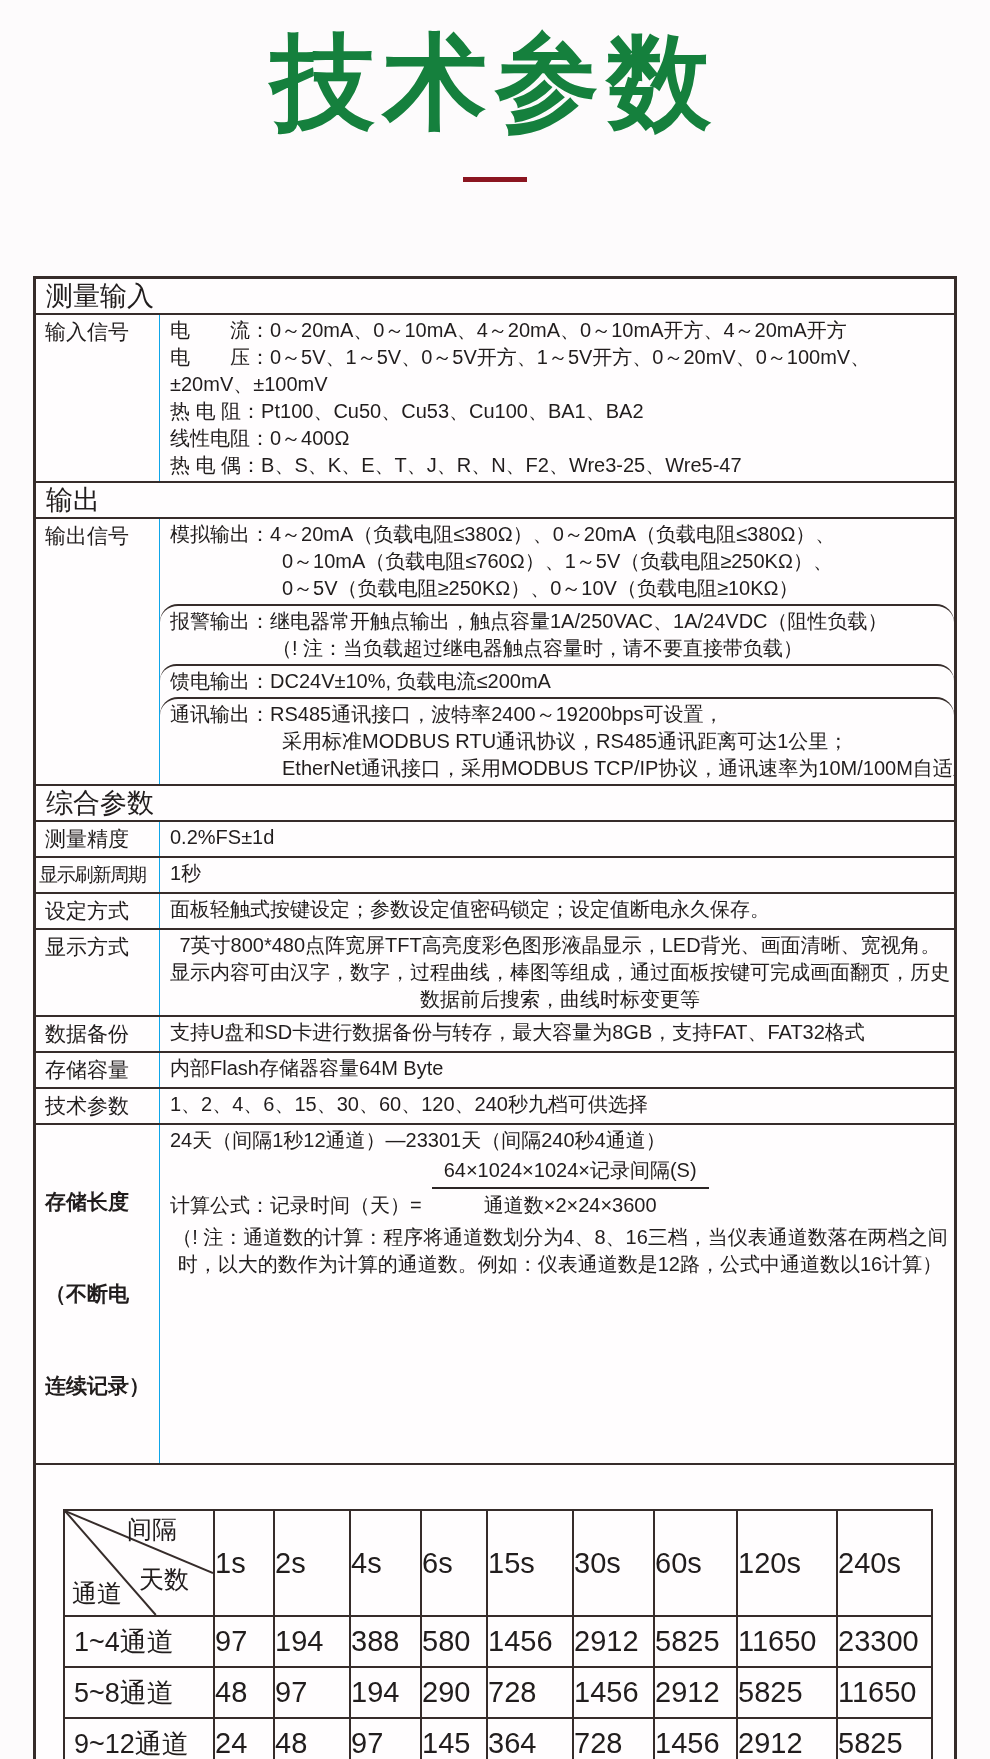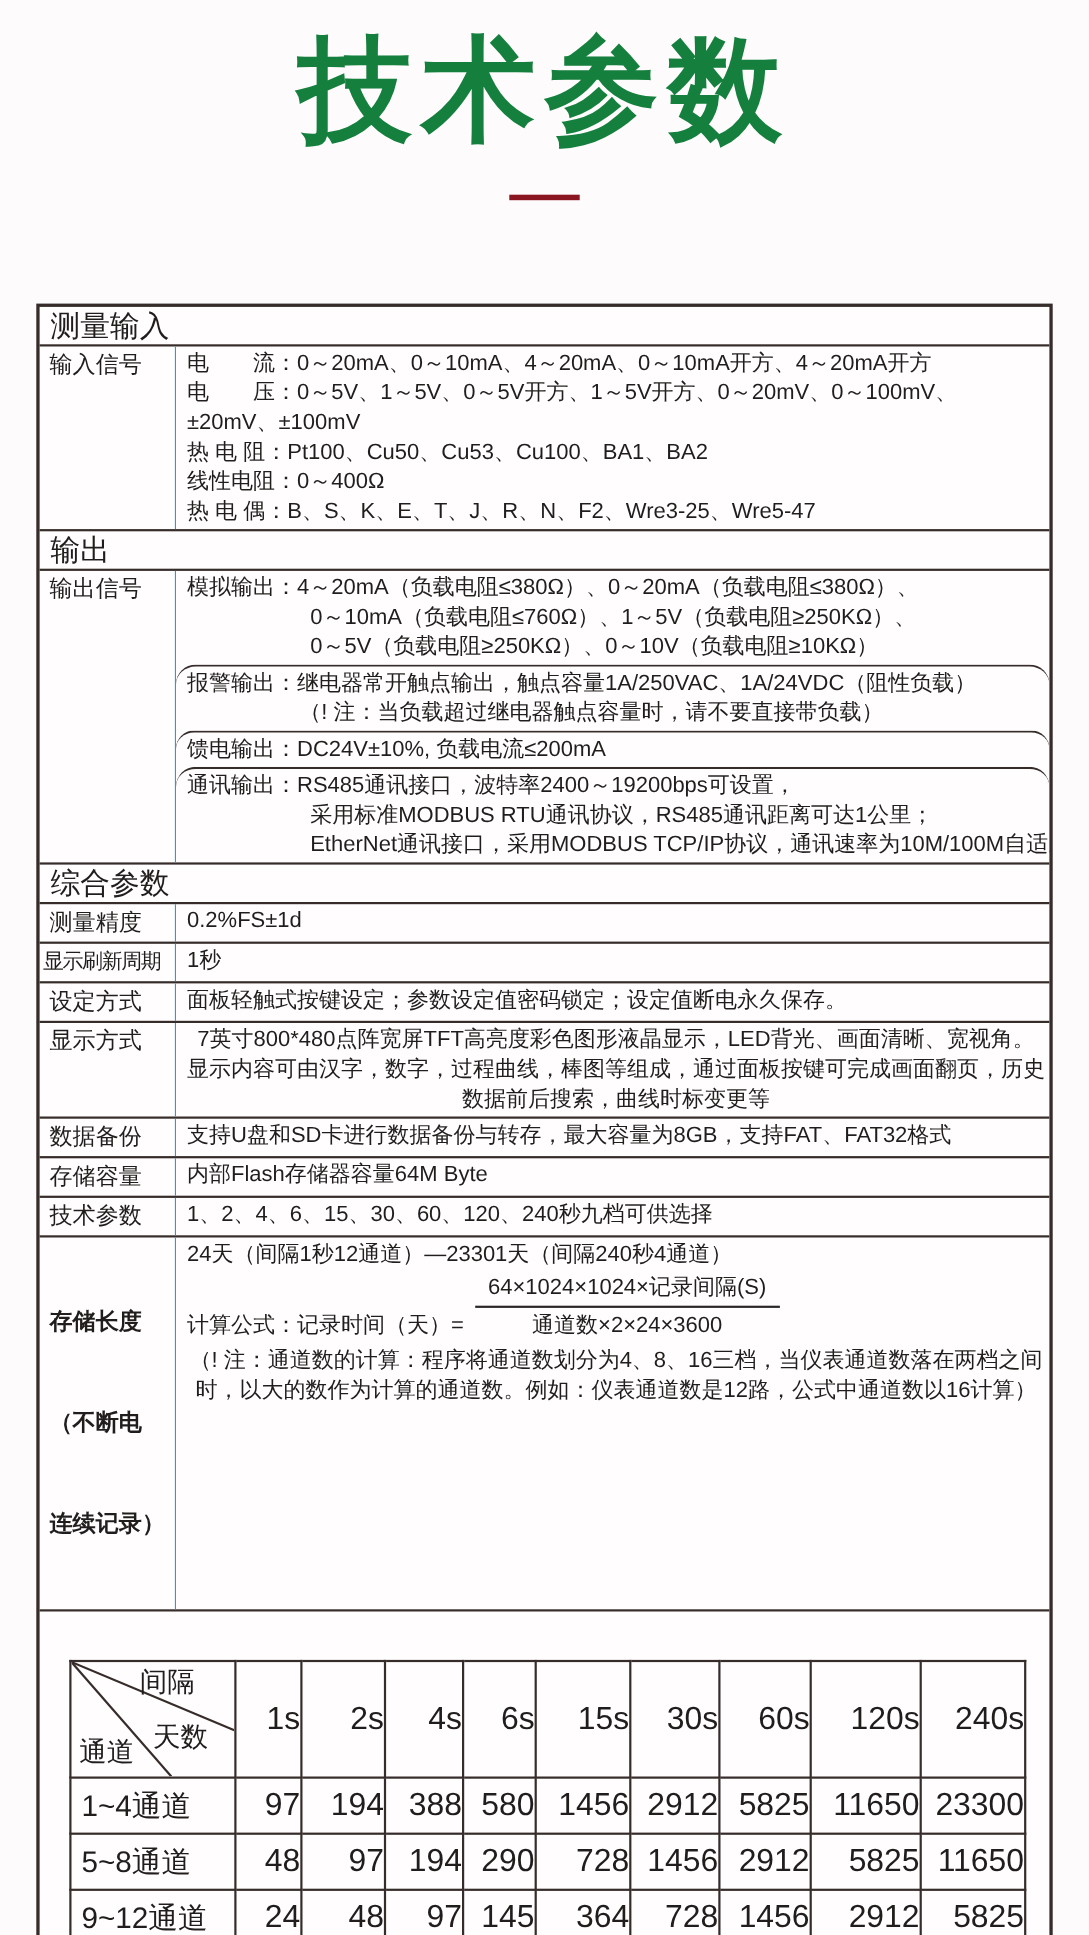--- a/index.html
+++ b/index.html
@@ -65,21 +65,21 @@
   .formula{display:flex;align-items:flex-end;margin:3px 0 5px;}
   .fraction{display:inline-flex;flex-direction:column;text-align:center;margin-left:10px;}
   .fr-num{padding:0 12px 3px;border-bottom:2px solid #2c2626;white-space:pre;}
   .fr-den{padding-top:3px;white-space:pre;}
 
   
   .table-holder{flex:1;padding:44px 0 38px 27px;}
   table.days{border-collapse:collapse;table-layout:fixed;}
   table.days td{
     border:2px solid #362c2a;
-    text-align:right;vertical-align:middle;
+    text-align:left;vertical-align:middle;
     font-size:29px;height:49px;padding:0;
     overflow:hidden;
   }
   table.days tr.head td{height:104px;font-size:29px;}
   table.days td.rlabel{text-align:left;padding-left:9px;font-size:27px;}
 
   td.corner{position:relative;padding:0;}
   td.corner svg{position:absolute;left:0;top:0;width:100%;height:100%;}
   td.corner span{position:absolute;font-size:25px;line-height:1;}
   .c-int{left:62px;top:6px;}

